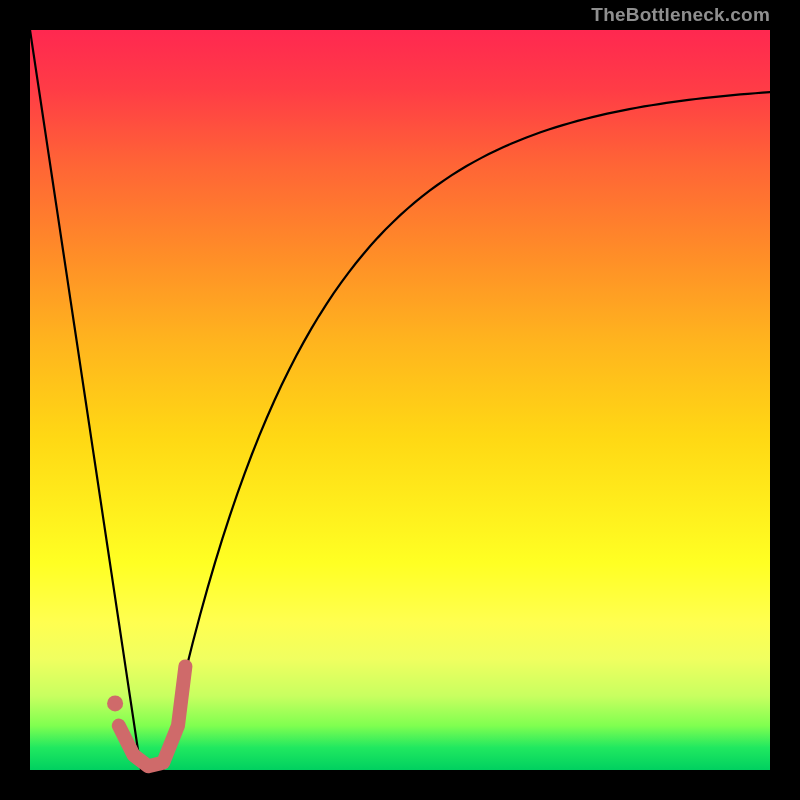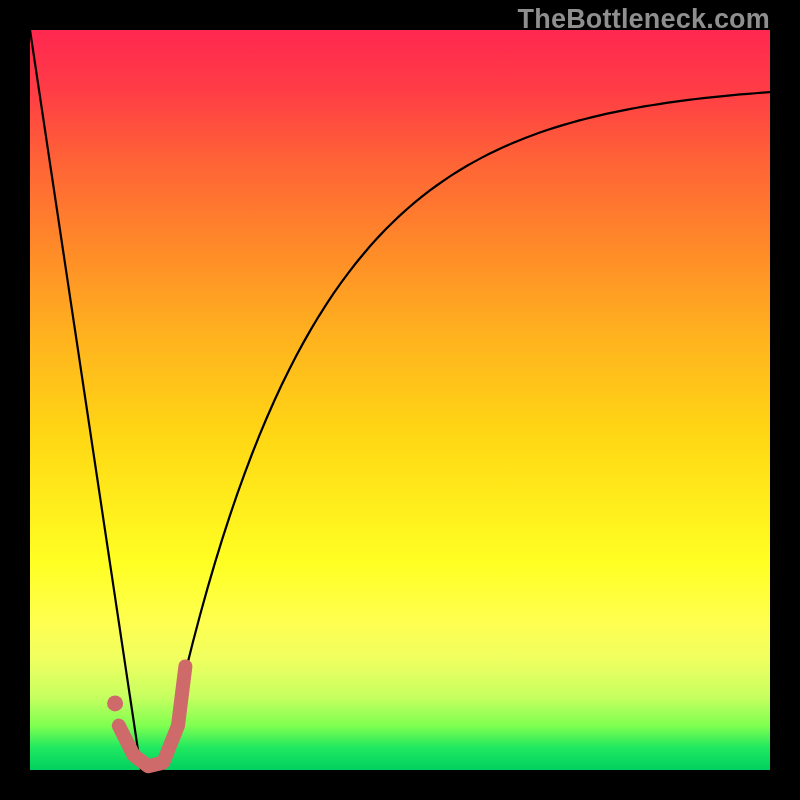--- a/index.html
+++ b/index.html
@@ -36,21 +36,21 @@
       #80ff50 94%,
       #20e860 97%,
       #00d060 100%
     );
   }
   .watermark {
     position: absolute;
     top: 4px;
     right: 30px;
     font-family: Arial, Helvetica, sans-serif;
-    font-size: 27px;
+    font-size: 19px;
     font-weight: 600;
     color: #8f8f8f;
     letter-spacing: 0.2px;
     user-select: none;
   }
   svg.curve {
     position: absolute;
     left: 0;
     top: 0;
     width: 740px;

